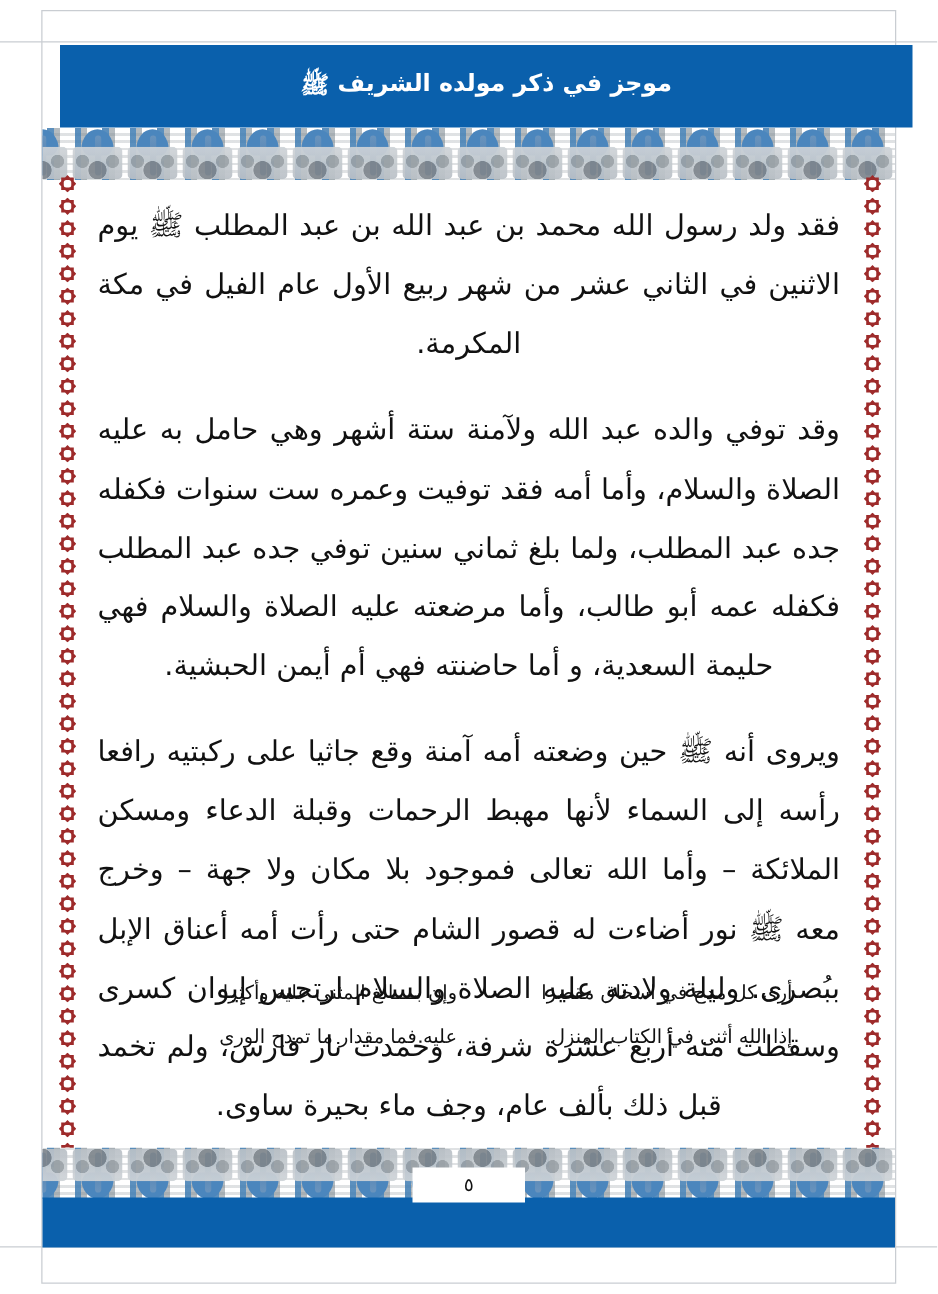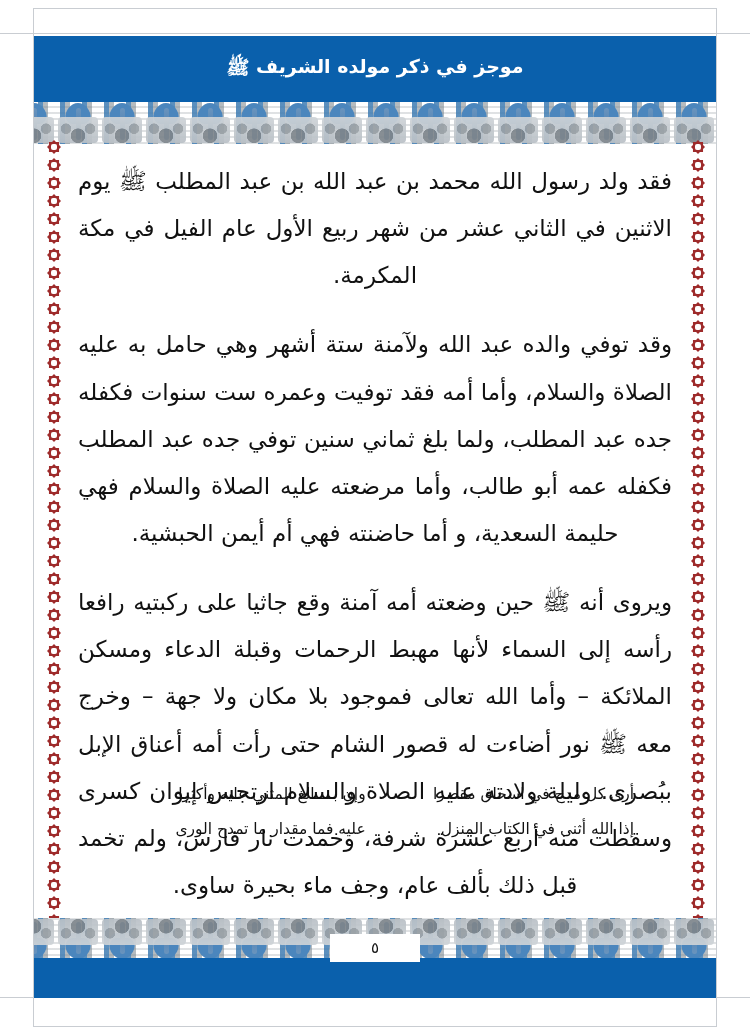--- a/index.html
+++ b/index.html
@@ -45,21 +45,21 @@
     left: 0;
     top: 997px;
     width: 750px;
     height: 1px;
     background: #c9cdd2;
   }
 
   
   .header-bar {
     position: absolute;
-    left: 34px;
+    left: 48px;
     top: 36px;
     width: 682px;
     height: 66px;
     background: #0a60ac;
     display: flex;
     align-items: center;
     justify-content: center;
     box-sizing: border-box;
   }
   .header-title {

